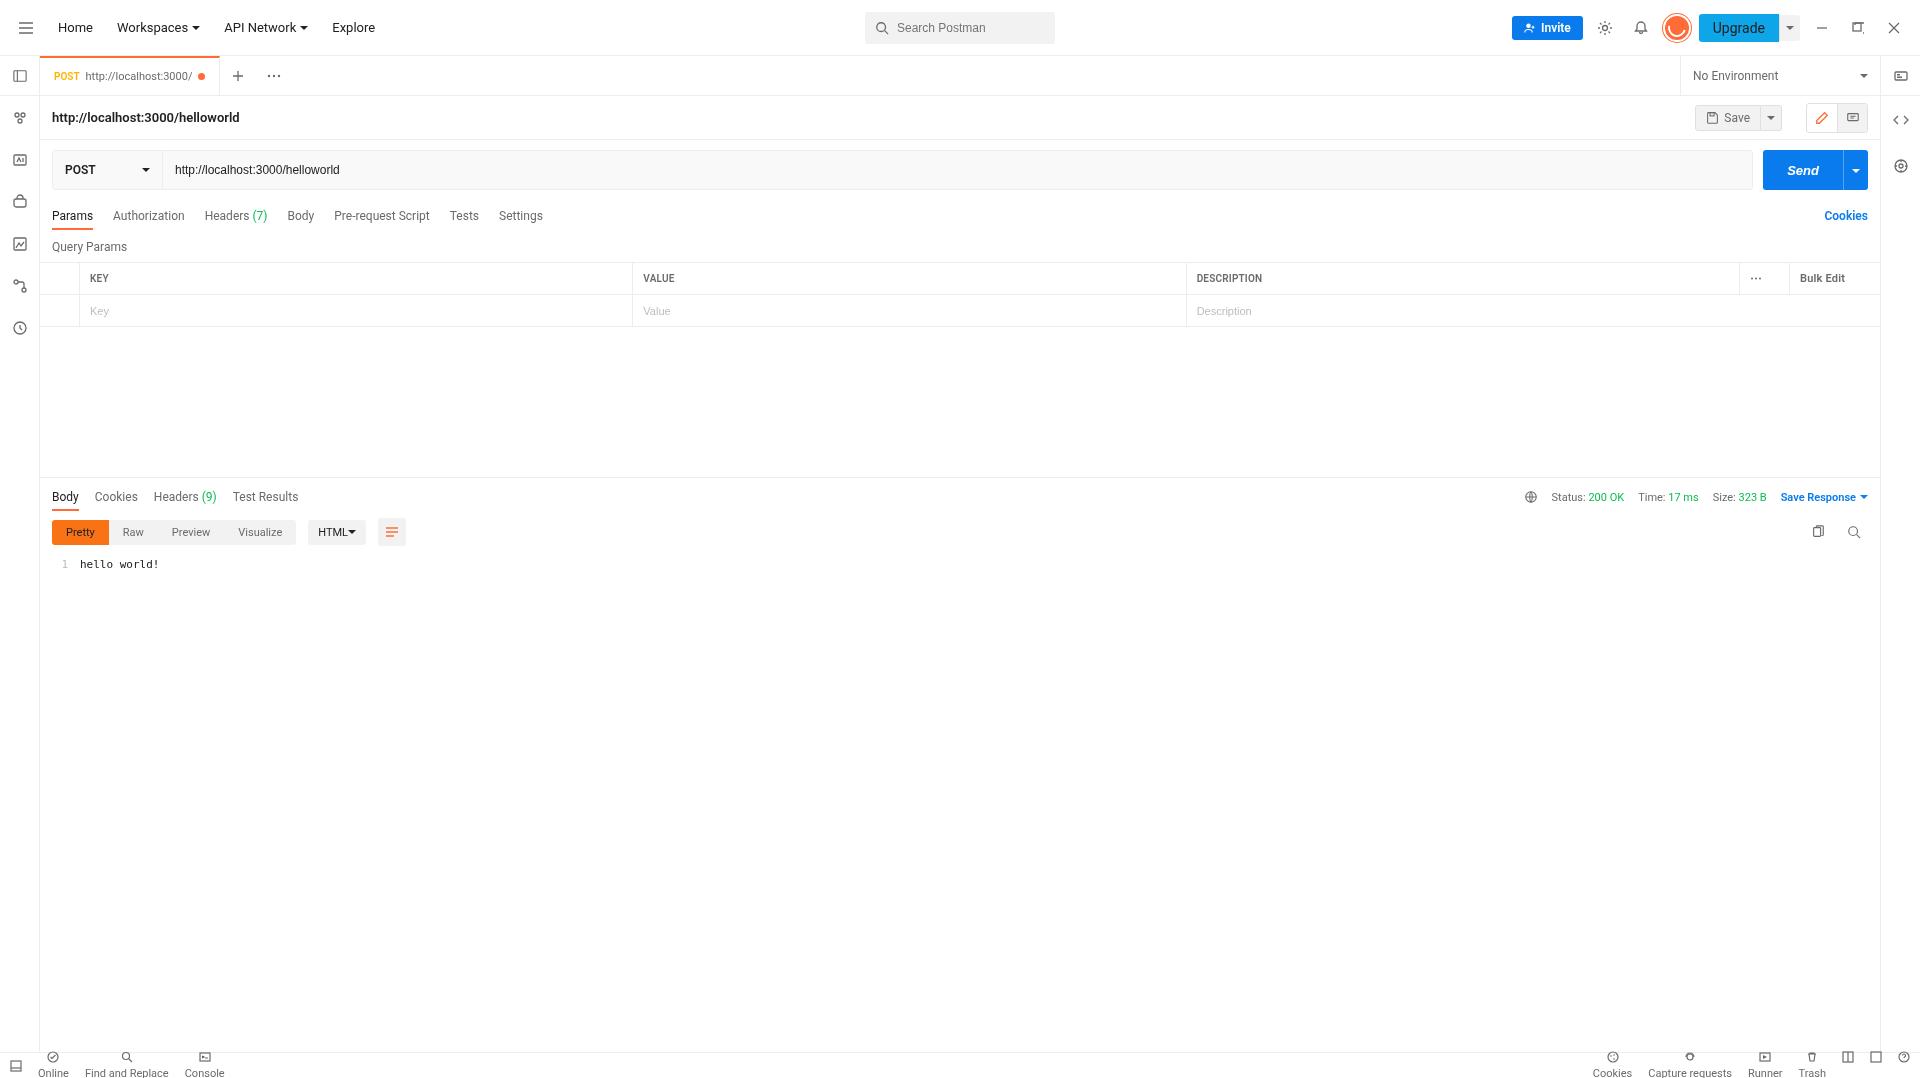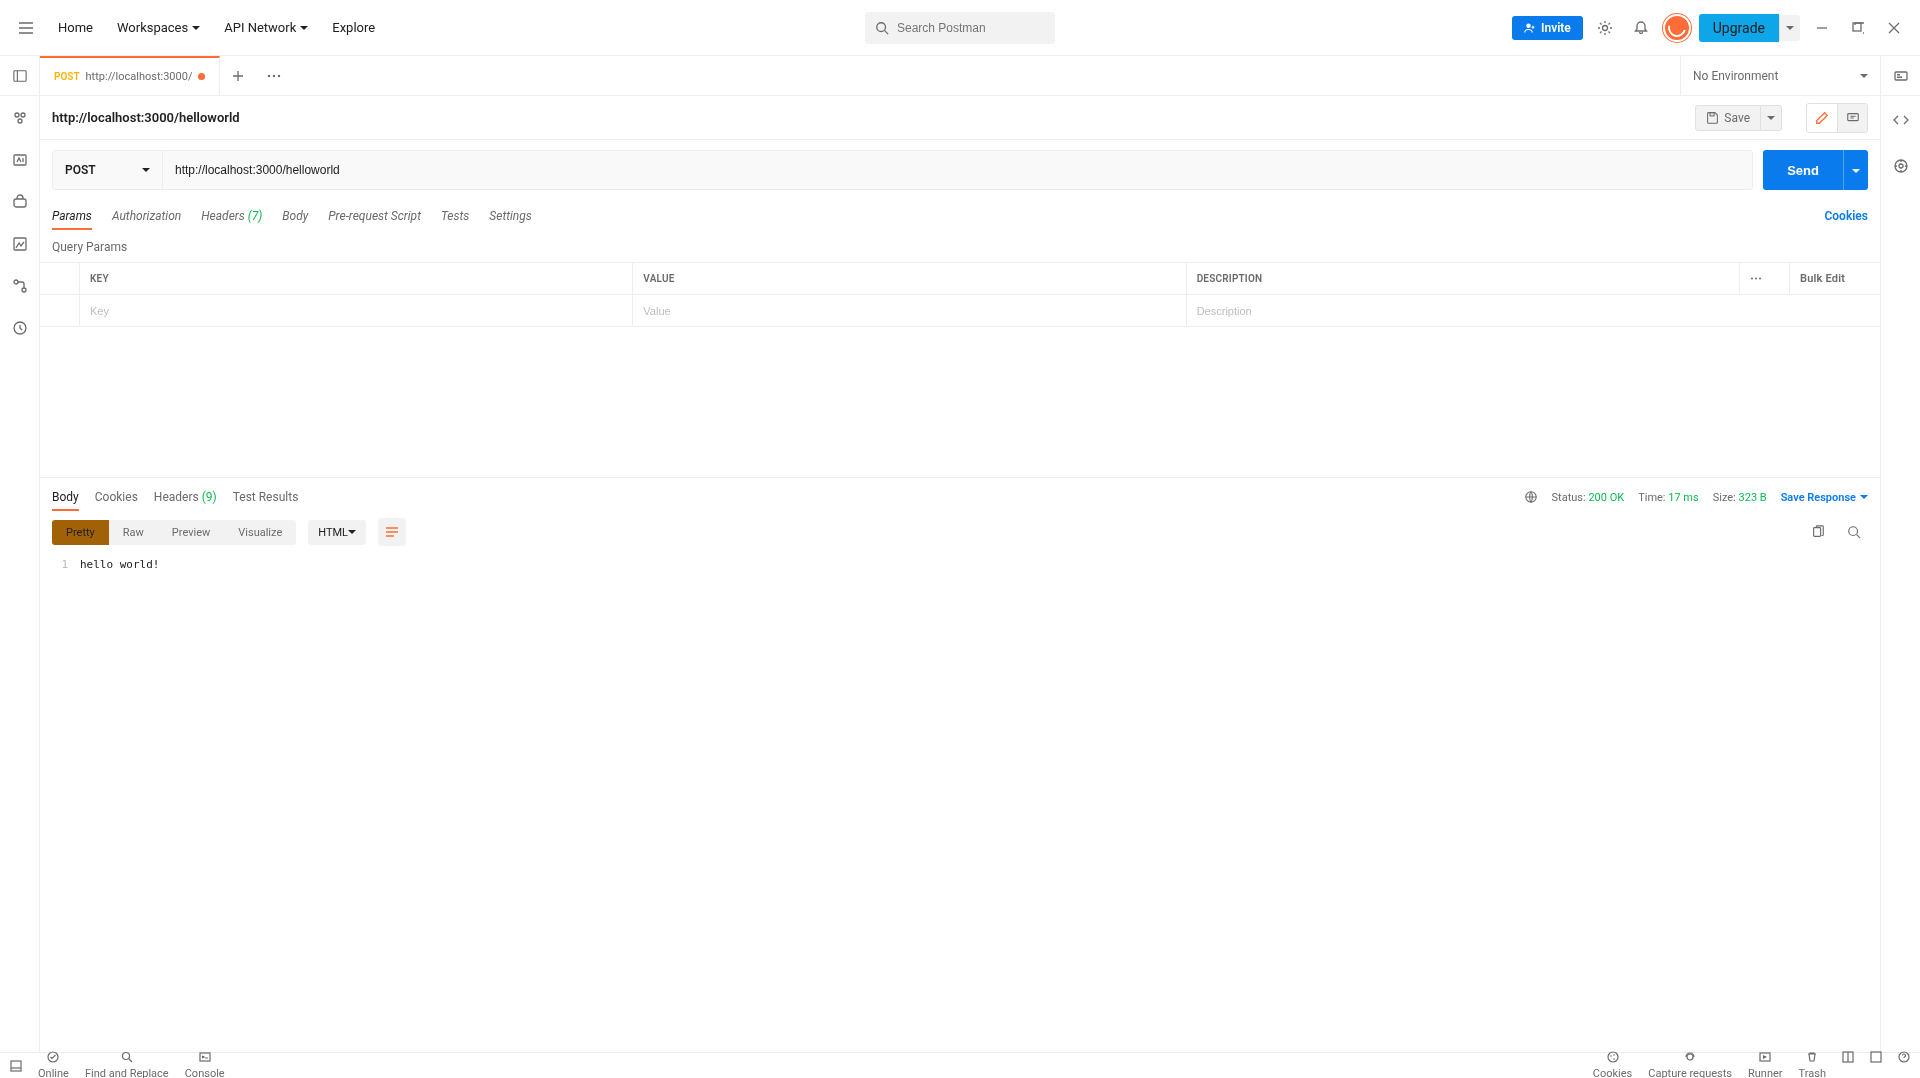--- a/index.html
+++ b/index.html
@@ -53,26 +53,26 @@
   .share-group { display: flex; border: 1px solid #e0e0e0; border-radius: 3px; overflow: hidden; }
   .share-btn { width: 30px; height: 28px; display: flex; align-items:center; justify-content:center; color:#ff6c37; cursor:pointer; }
   .share-btn.grey { color:#6b6b6b; background:#f2f2f2; border-left:1px solid #e0e0e0;}
 
   
   .url-row { padding: 10px 12px; display: flex; gap: 0; align-items: stretch; }
   .urlbox { flex: 1; display: flex; background: #f9f9f9; border: 1px solid #ededed; border-radius: 3px; overflow: hidden; height: 40px; }
   .method-select { width: 110px; display: flex; align-items: center; justify-content: space-between; padding: 0 12px; font-size: 12px; font-weight: 600; border-right: 1px solid #ededed; cursor: pointer; background: #f9f9f9; }
   .url-input { flex: 1; border: none; background: #f9f9f9; padding: 0 12px; font-size: 12px; color: #212121; outline: none; }
   .send-wrap { display: flex; margin-left: 10px; }
-  .btn-send { background: #097bed; color: #fff; border: none; border-radius: 3px 0 0 3px; padding: 0 24px; font-size: 13px; font-weight: 600; cursor: pointer; }
+  .btn-send { background: #097bed; color: #fff; border: none; border-radius: 3px 0 0 3px; padding: 0 24px; font-size: 13px; font-weight: 600; cursor: pointer; font-style: italic; }
   .btn-send-caret { background: #097bed; color: #fff; border: none; border-radius: 0 3px 3px 0; padding: 0 8px; cursor: pointer; display: flex; align-items: center; border-left: 1px solid rgba(255,255,255,0.3); }
 
   
   .req-tabs { display: flex; padding: 0 12px; border-bottom: none; align-items: center; height: 32px; gap: 20px; font-size: 12px; }
-  .req-tab { color: #6b6b6b; cursor: pointer; padding: 6px 0; position: relative; font-style: italic; }
+  .req-tab { color: #6b6b6b; cursor: pointer; padding: 6px 0; position: relative; }
   .req-tab.active { color: #212121; }
   .req-tab.active::after { content: ''; position: absolute; left: 0; right: 0; bottom: -1px; height: 2px; background: #ff6c37; }
   .badge-count { color: #0cbb52; }
   .cookies-link { margin-left: auto; color: #097bed; cursor: pointer; font-weight: 600; }
 
   
   .qp-label { font-size: 12px; font-weight: 400; color: #6b6b6b; padding: 8px 12px; }
   .params-table { border-top: 1px solid #ededed; }
   .pt-head, .pt-row { display: grid; grid-template-columns: 40px 1fr 1fr 1fr 50px 90px; align-items: center; height: 32px; border-bottom: 1px solid #ededed; font-size: 11px; }
   .pt-head { color: #6b6b6b; font-weight: 600; letter-spacing: 0.2px; font-size: 10px; }
@@ -91,21 +91,21 @@
   .resp-tab.active { color: #212121; }
   .resp-tab.active::after { content: ''; position: absolute; left: 0; right: 0; bottom: -1px; height: 2px; background: #ff6c37; }
   .resp-meta { margin-left: auto; display: flex; gap: 14px; color: #6b6b6b; font-size: 11px; align-items:center; }
   .resp-meta .ok { color: #0cbb52; }
   .save-resp { color: #097bed; cursor: pointer; display: flex; align-items: center; gap: 4px; font-weight: 600; }
   .globe { color:#6b6b6b; }
 
   .resp-toolbar { display: flex; align-items: center; padding: 8px 12px; gap: 6px; }
   .view-tabs { display: flex; background: #f2f2f2; border-radius: 3px; overflow: hidden; }
   .view-tab { padding: 6px 14px; font-size: 11px; color: #6b6b6b; cursor: pointer; }
-  .view-tab.active { background: #a16207; color: #212121; }
+  .view-tab.active { background: #f97316; color: #212121; }
   .lang-select { margin-left: 6px; background: #f2f2f2; border-radius: 3px; padding: 6px 10px; font-size: 11px; display: flex; align-items: center; gap: 0; cursor: pointer; }
   .wrap-btn { margin-left: 6px; width: 28px; height: 28px; display: flex; align-items: center; justify-content: center; background: #f2f2f2; border-radius: 3px; color: #ff6c37; cursor:pointer;}
   .resp-toolbar-right { margin-left: auto; display: flex; gap: 8px; color: #6b6b6b; }
 
   .code-area { flex: 1; overflow: auto; font-family: "SFMono-Regular", Consolas, monospace; font-size: 11px; padding: 4px 0; }
   .code-line { display: flex; }
   .gutter { width: 40px; text-align: right; padding-right: 12px; color: #bdbdbd; user-select: none; }
   .code-line .txt { color: #212121; white-space: pre; }
 
   

